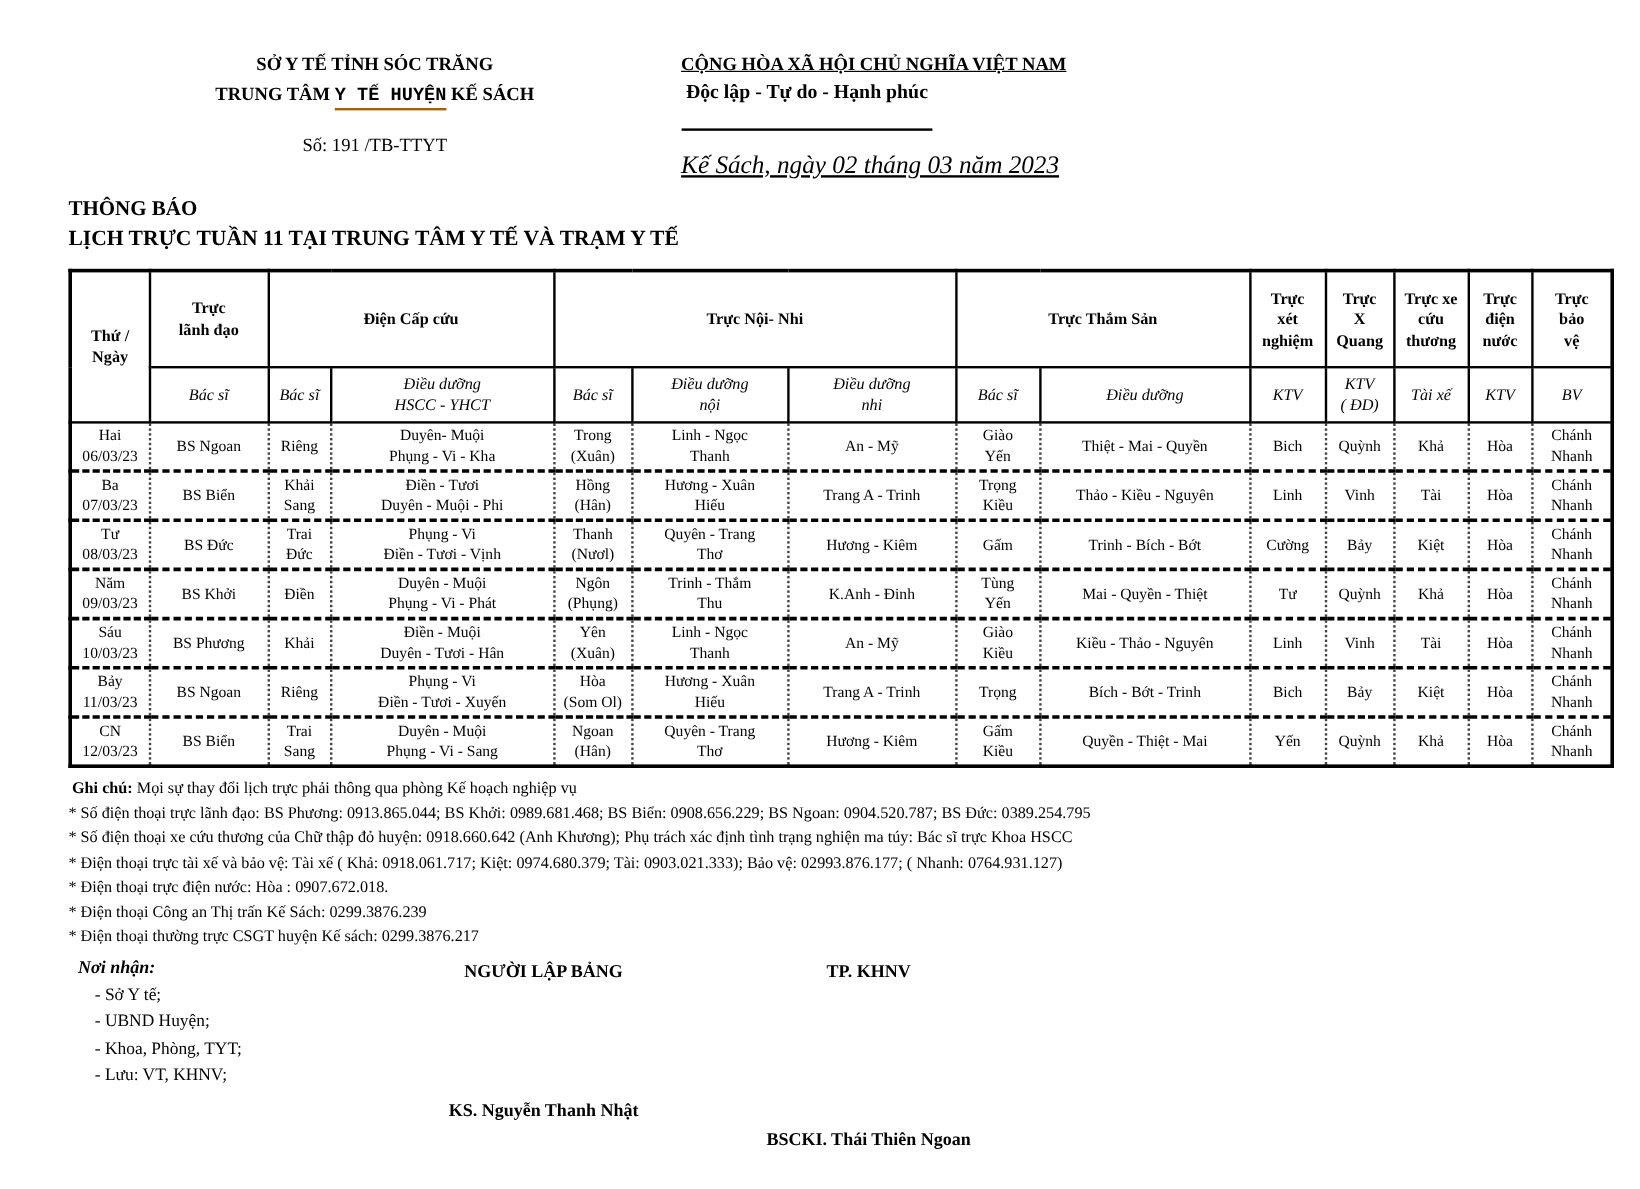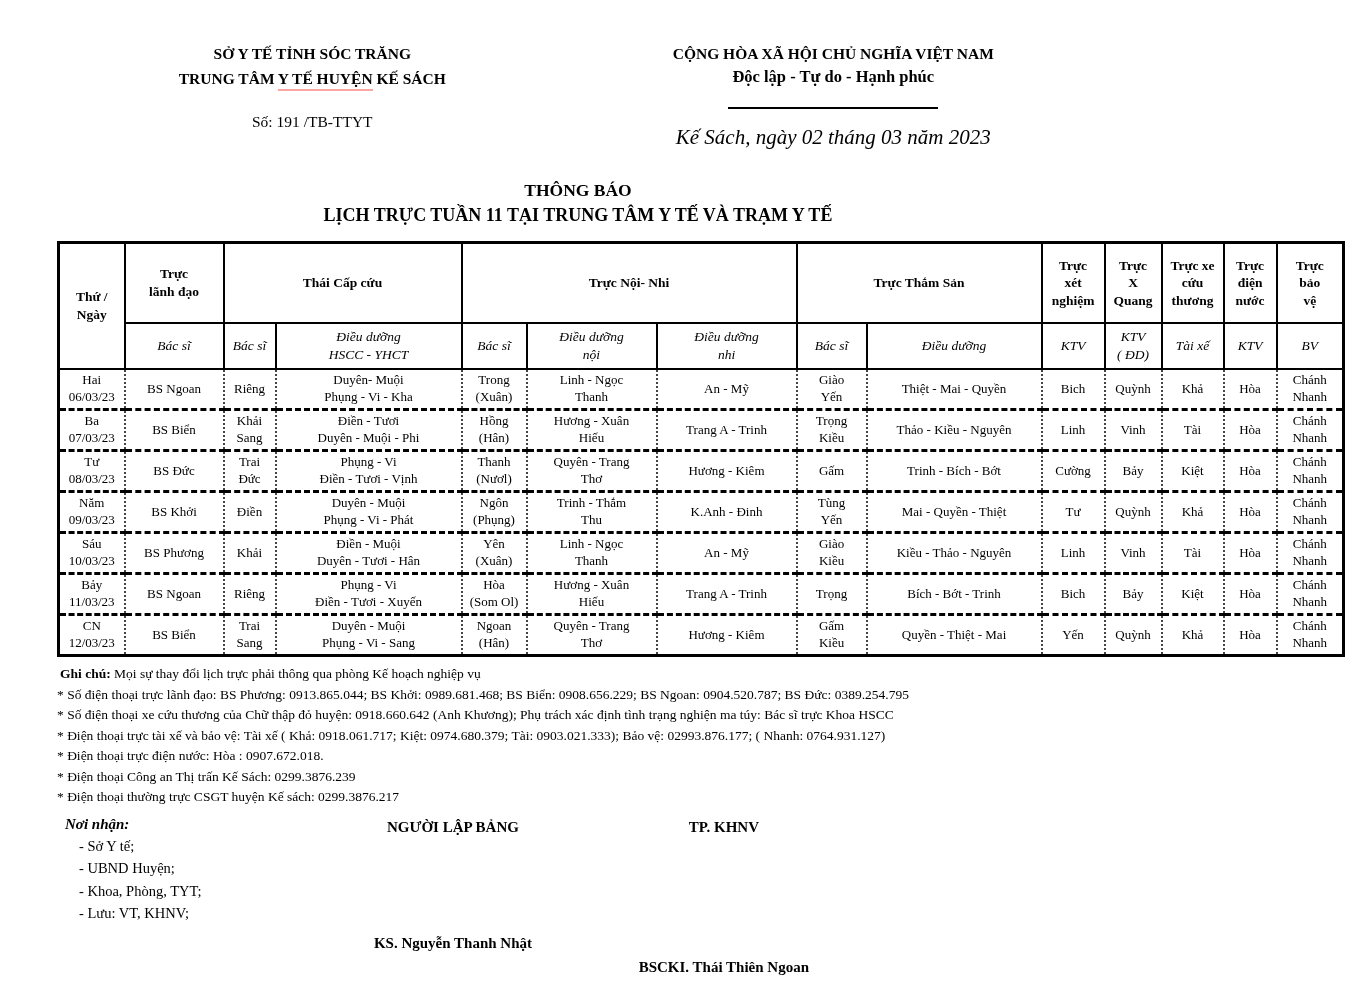--- a/index.html
+++ b/index.html
@@ -8,32 +8,32 @@
     width:1367px; height:991px;
     font-family:"Liberation Serif","DejaVu Serif",serif;
     color:#000;
     overflow:hidden;
   }
   .page { width:1124px; height:991px; padding:42px 25px 0 57px; position:relative; }
 
   
   .doc-header { display:flex; width:100%; }
   .dh-left  { width:49%; text-align:center; }
-  .dh-right { width:51%; text-align:center; }
+  .dh-right { width:51%; text-align:left;text-decoration:underline; }
   .org1 { font-weight:bold; font-size:15.5px; line-height:1.6; }
   .org2 { font-weight:bold; font-size:15.5px; line-height:1.6; }
-  .org2 .u { border-bottom:2px solid #fca5a5; padding-bottom:2px; }
+  .org2 .u { border-bottom:2px solid #a16207; padding-bottom:2px;font-family:Liberation Mono, monospace; }
   .doc-number { font-size:15.5px; margin-top:21px; }
   .nat1 { font-weight:bold; font-size:15.5px; line-height:1.6; }
   .nat2 { font-weight:bold; font-size:16.5px; }
   .nat2 span { display:inline-block; border-bottom:2px solid #000; padding:0 4px 20px 4px; }
   .date-line { font-style:italic; font-size:21px; margin-top:16px; }
 
   
-  .title-block { text-align:center; margin-top:27px; }
+  .title-block { margin-top:10px; }
   .title1 { font-weight:bold; font-size:17.5px; line-height:1.5; }
   .title2 { font-weight:bold; font-size:18px; line-height:1.4; }
 
   
   table.schedule {
     border-collapse:collapse; table-layout:fixed;
     width:1285px; margin-top:13px;
     border:3px solid #000;
     font-size:13px;
   }
@@ -107,21 +107,21 @@
         <col style="width:62px">
       <col style="width:53px">
         <col style="width:67px">
     </colgroup>
     <thead>
       <tr class="grp">
         <th rowspan="2">Thứ /
 Ngày</th>
         <th>Trực
 lãnh đạo</th>
-        <th colspan="2">Thái Cấp cứu</th>
+        <th colspan="2">Điện Cấp cứu</th>
         <th colspan="3">Trực Nội- Nhi</th>
         <th colspan="2">Trực Thắm Sản</th>
         <th>Trực
 xét
 nghiệm</th>
         <th>Trực
 X
 Quang</th>
         <th>Trực xe
 cứu

